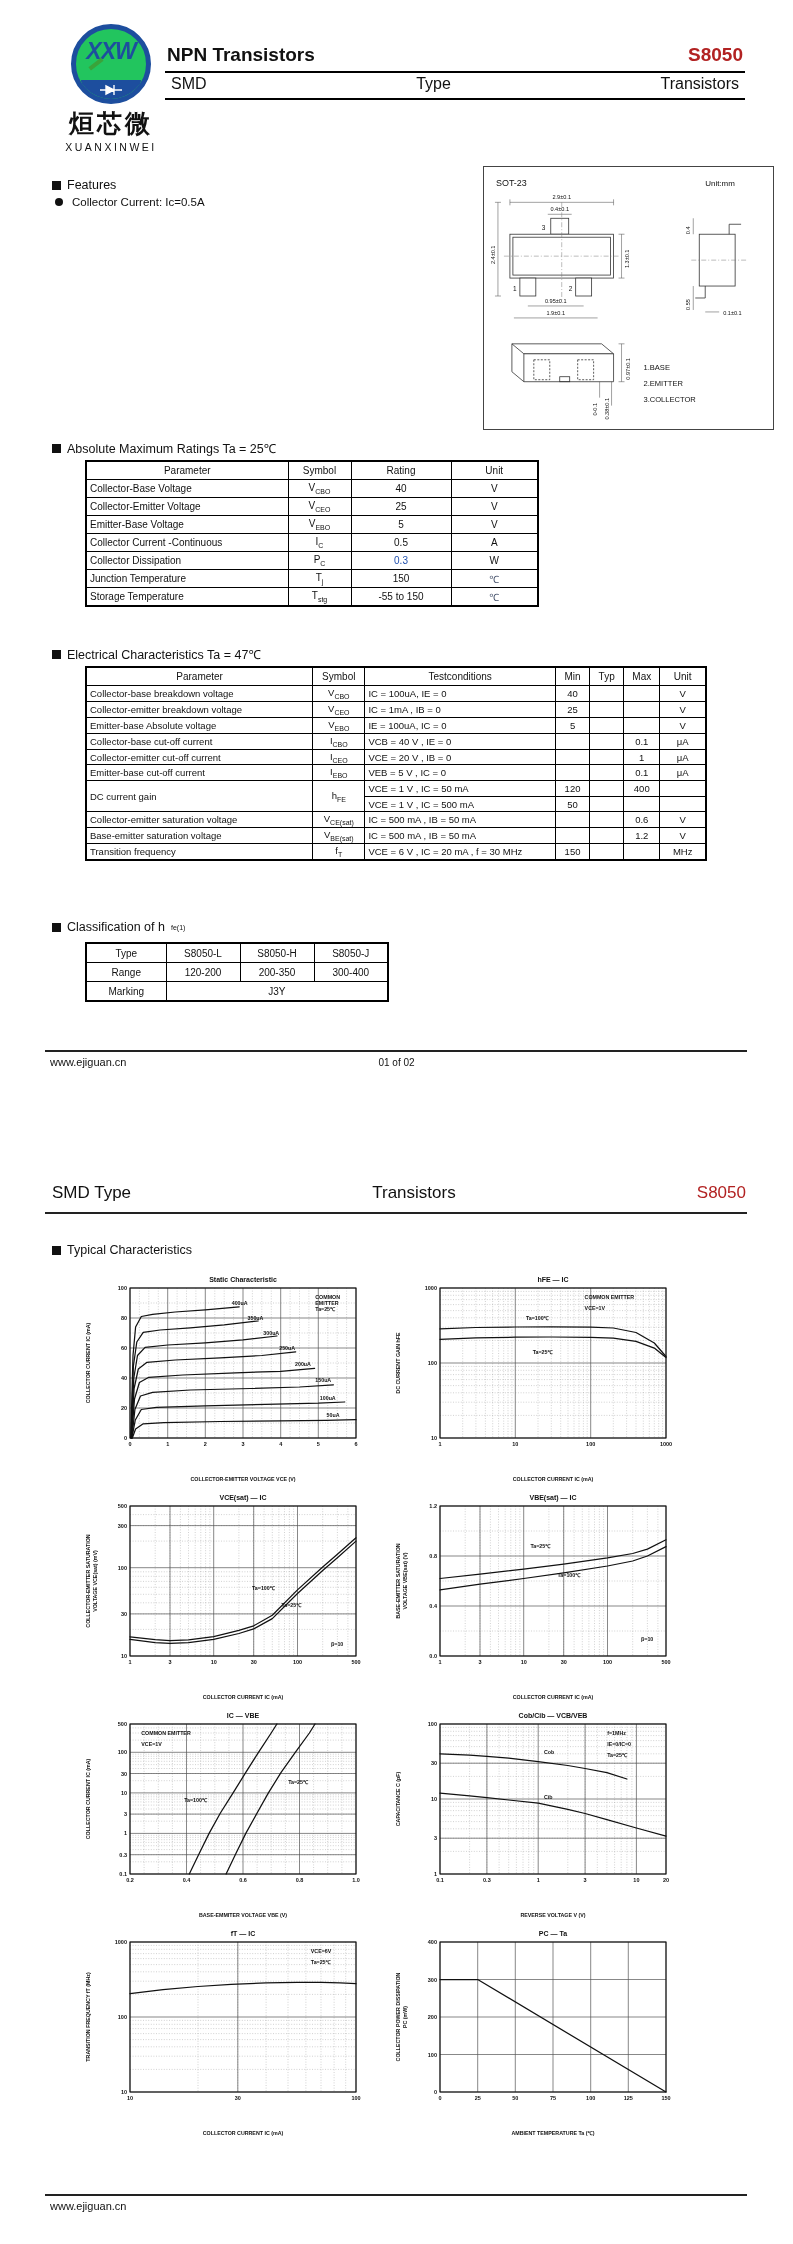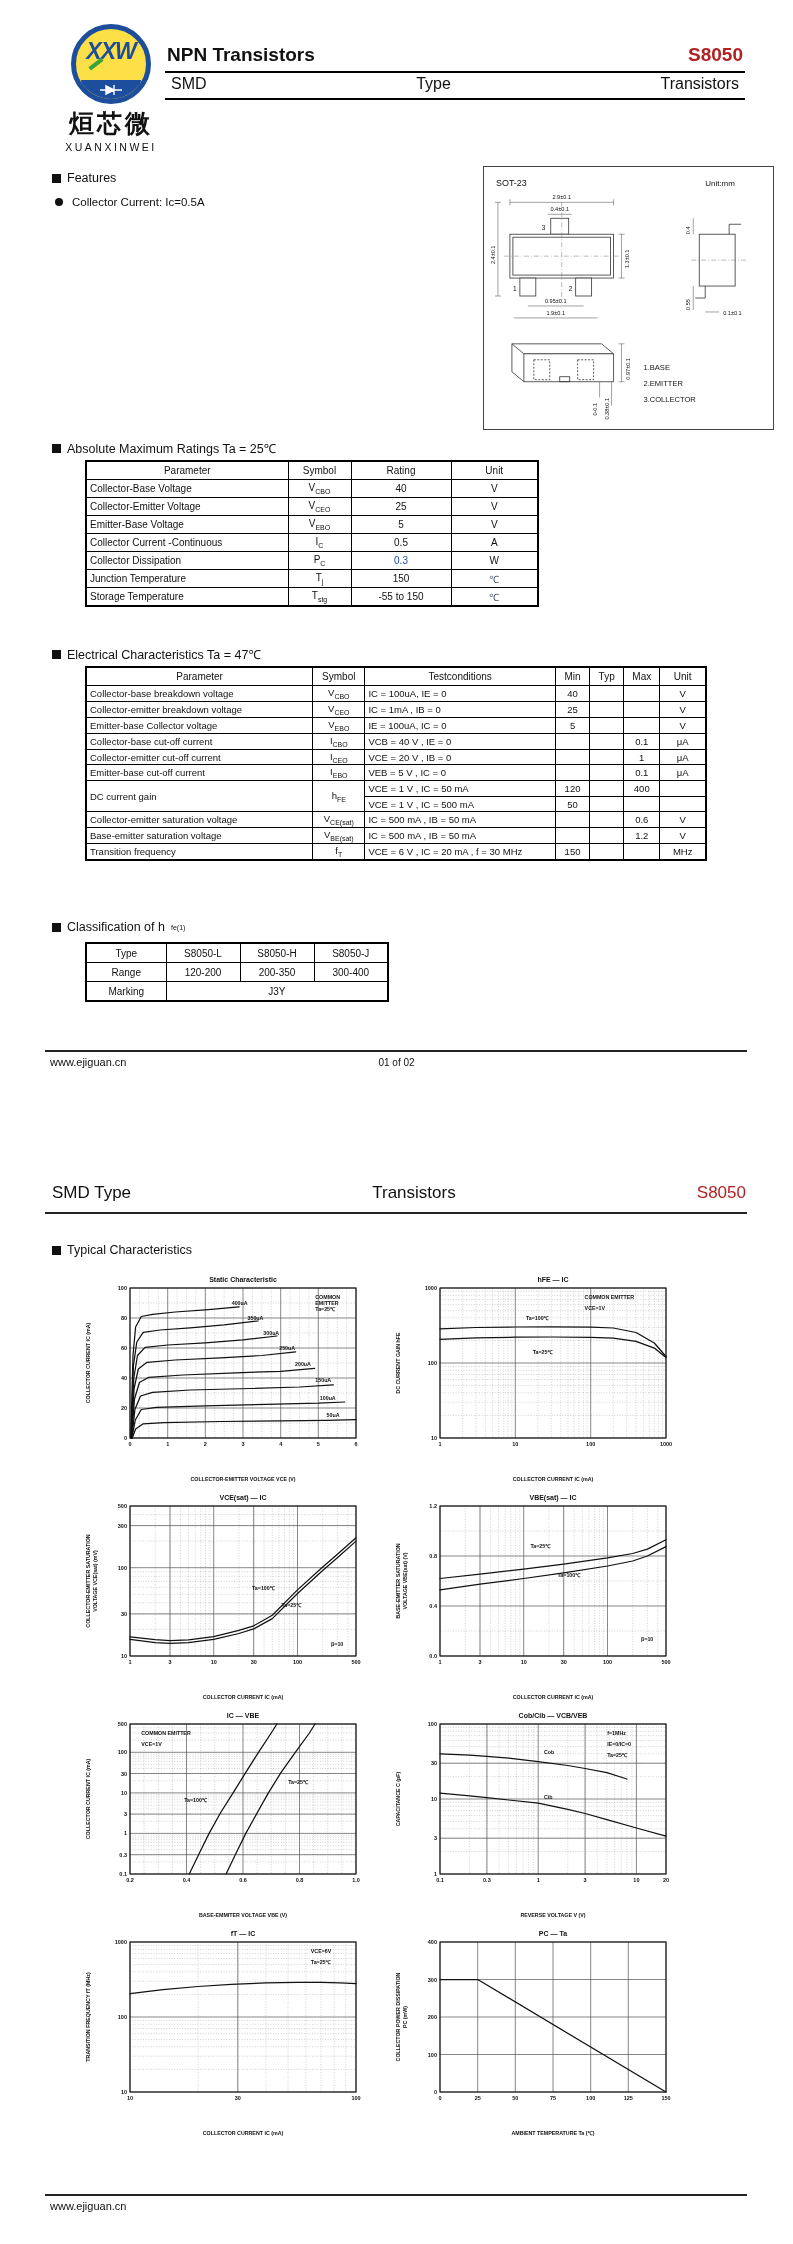--- a/index.html
+++ b/index.html
@@ -1,21 +1,21 @@
 <!DOCTYPE html>
 <html><head>
 <meta charset="utf-8">
 <style>
   html,body{margin:0;padding:0;background:#fff;}
   .sheet{position:relative;width:793px;height:2244px;background:#fff;color:#111;
          font-family:"Liberation Sans",sans-serif;overflow:hidden;}
   
   .logo{position:absolute;left:52px;top:24px;width:118px;text-align:center;}
   .logo-circle{position:relative;width:70px;height:70px;margin:0 auto;border:5px solid #1d4e9e;
-               border-radius:50%;background:#fde047;overflow:hidden;}
+               border-radius:50%;background:#22c55e;overflow:hidden;}
   .logo-xxw{color:#1d4e9e;font-weight:bold;font-style:italic;font-size:23px;margin-top:9px;letter-spacing:-1px;}
   .logo-green{position:absolute;left:12px;top:33px;width:16px;height:4px;background:#3aa33a;transform:rotate(-38deg);}
   .logo-band{position:absolute;bottom:0;left:5px;right:5px;height:19px;background:#1d4e9e;
              border-radius:0 0 28px 28px;display:flex;align-items:center;justify-content:center;}
   .logo-cn{font-size:25px;font-weight:bold;letter-spacing:3px;margin-top:3px;white-space:nowrap;}
   .logo-en{font-size:10.5px;letter-spacing:2.5px;margin-top:1px;}
   .hdr-right{position:absolute;left:165px;top:44px;width:580px;}
   .hrow1{display:flex;justify-content:space-between;align-items:flex-end;padding:0 2px;}
   .t1{font-size:19px;font-weight:bold;}
   .red{color:#b22222;}
@@ -92,21 +92,21 @@
     </div>
     <div class="hline"></div>
     <div class="hrow2">
       <span>SMD</span>
       <span>Type</span>
       <span>Transistors</span>
     </div>
     <div class="hline"></div>
   </div>
 
-  <div class="sec-head" style="left:52px;top:171px;">
+  <div class="sec-head" style="left:52px;top:178px;">
     <span class="sq"></span>
     <span>Features</span>
   </div>
   <div class="feat-item">
     <span class="dot"></span>
     <span>Collector Current: Ic=0.5A</span>
   </div>
 
   <div class="pkg">
     <svg width="287" height="260" viewBox="0 0 288 258">
@@ -276,21 +276,21 @@
     <tr>
           <td class="l">Collector-emitter breakdown voltage</td>
           <td><span>V</span><sub>CEO</sub></td>
           <td class="l">IC = 1mA , IB = 0</td>
           <td>25</td>
           <td></td>
           <td></td>
           <td>V</td>
         </tr>
     <tr>
-          <td class="l">Emitter-base Collector voltage</td>
+          <td class="l">Emitter-base Absolute voltage</td>
           <td><span>V</span><sub>EBO</sub></td>
           <td class="l">IE = 100uA, IC = 0</td>
           <td>5</td>
           <td></td>
           <td></td>
           <td>V</td>
         </tr>
     <tr>
           <td class="l">Collector-base cut-off current</td>
           <td><span>I</span><sub>CBO</sub></td>

